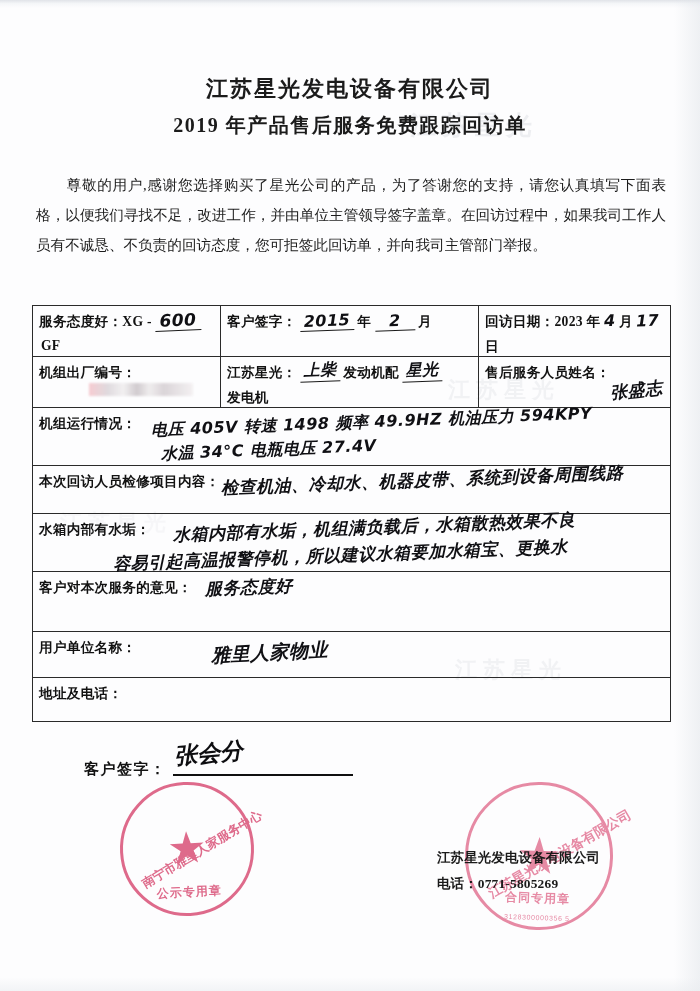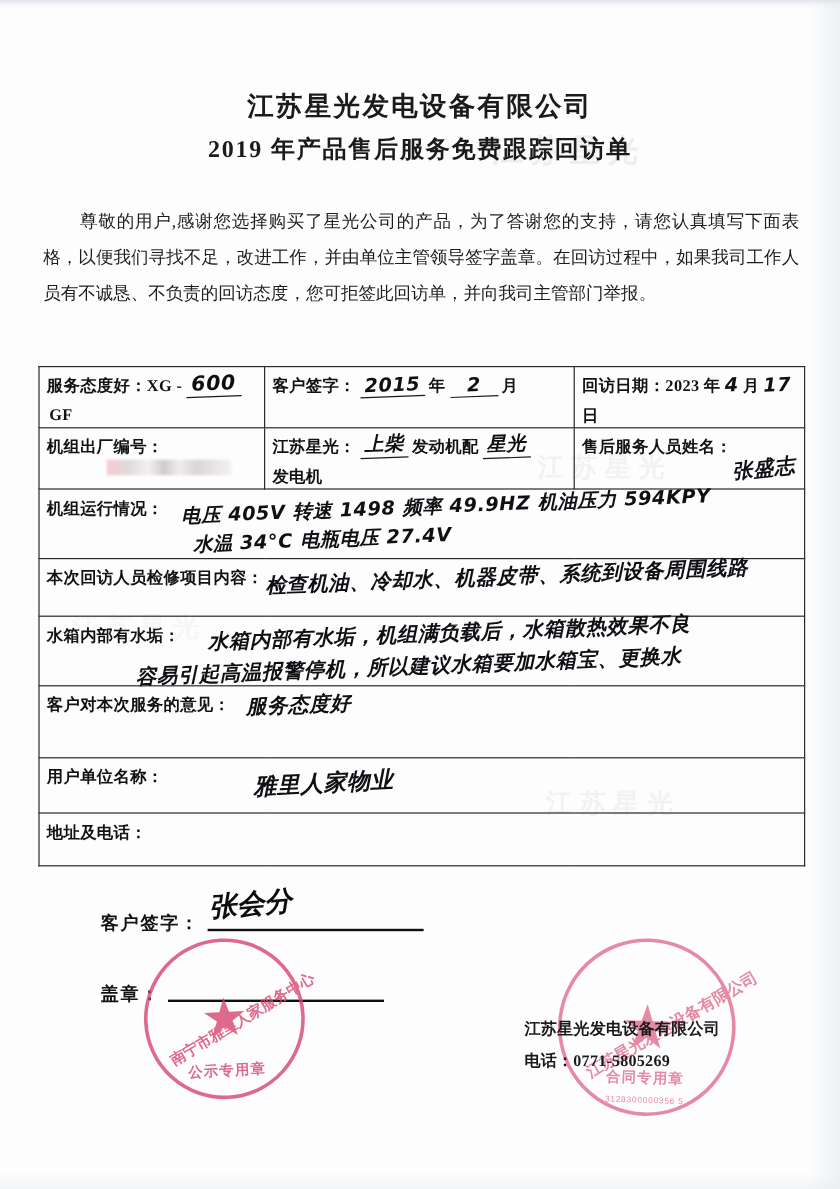--- a/index.html
+++ b/index.html
@@ -401,24 +401,20 @@
     </tr>
   </tbody>
     </table>
 
   <div class="sig-area">
     <div class="sig-row">
       <span class="sig-label">客户签字：</span>
       <span class="sig-line"></span>
       <span class="sig-handwriting">张会分</span>
     </div>
-    <div class="sig-row">
-      <span class="sig-label">盖章：</span>
-      <span class="sig-line"></span>
-    </div>
   </div>
 
   <div class="stamp stamp-left">
     <div class="stamp-arc-text">
       <span style="transform:rotate(-118deg) translate(0,-56px) rotate(90deg);">南宁市雅里人家服务中心</span>
     </div>
     <div class="stamp-star">★</div>
     <div class="stamp-bottom-text">公示专用章</div>
   </div>
 

